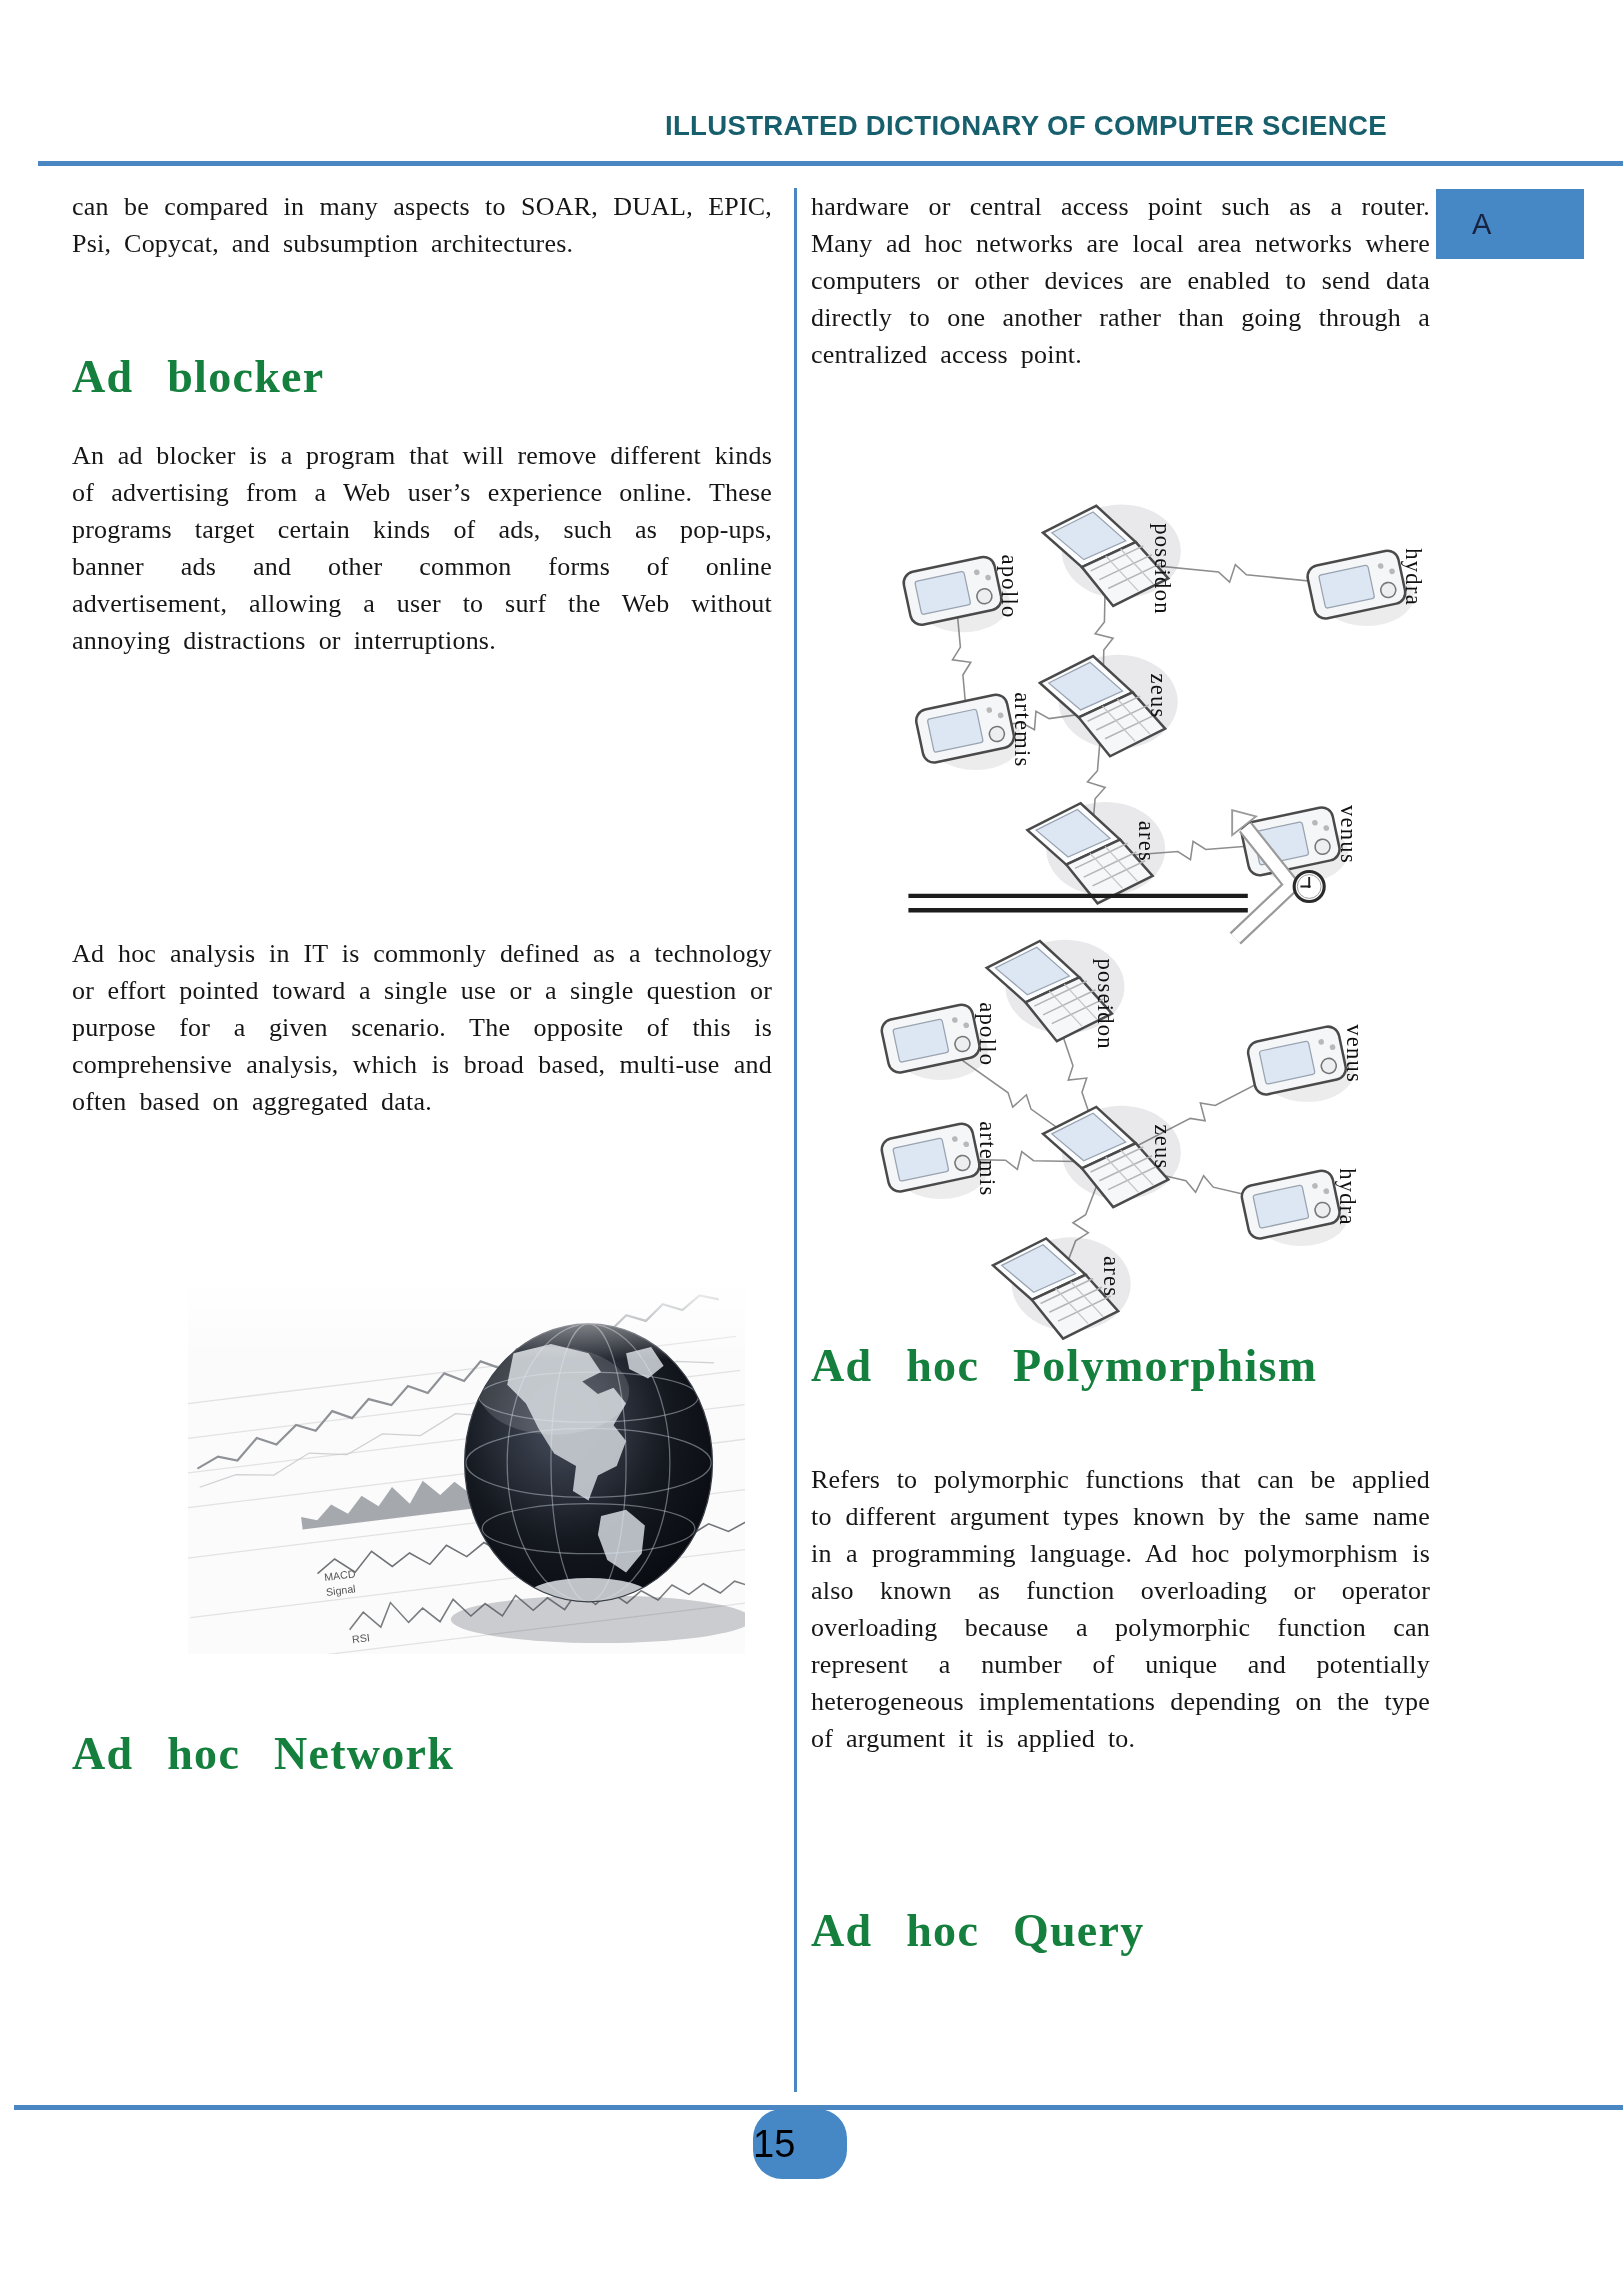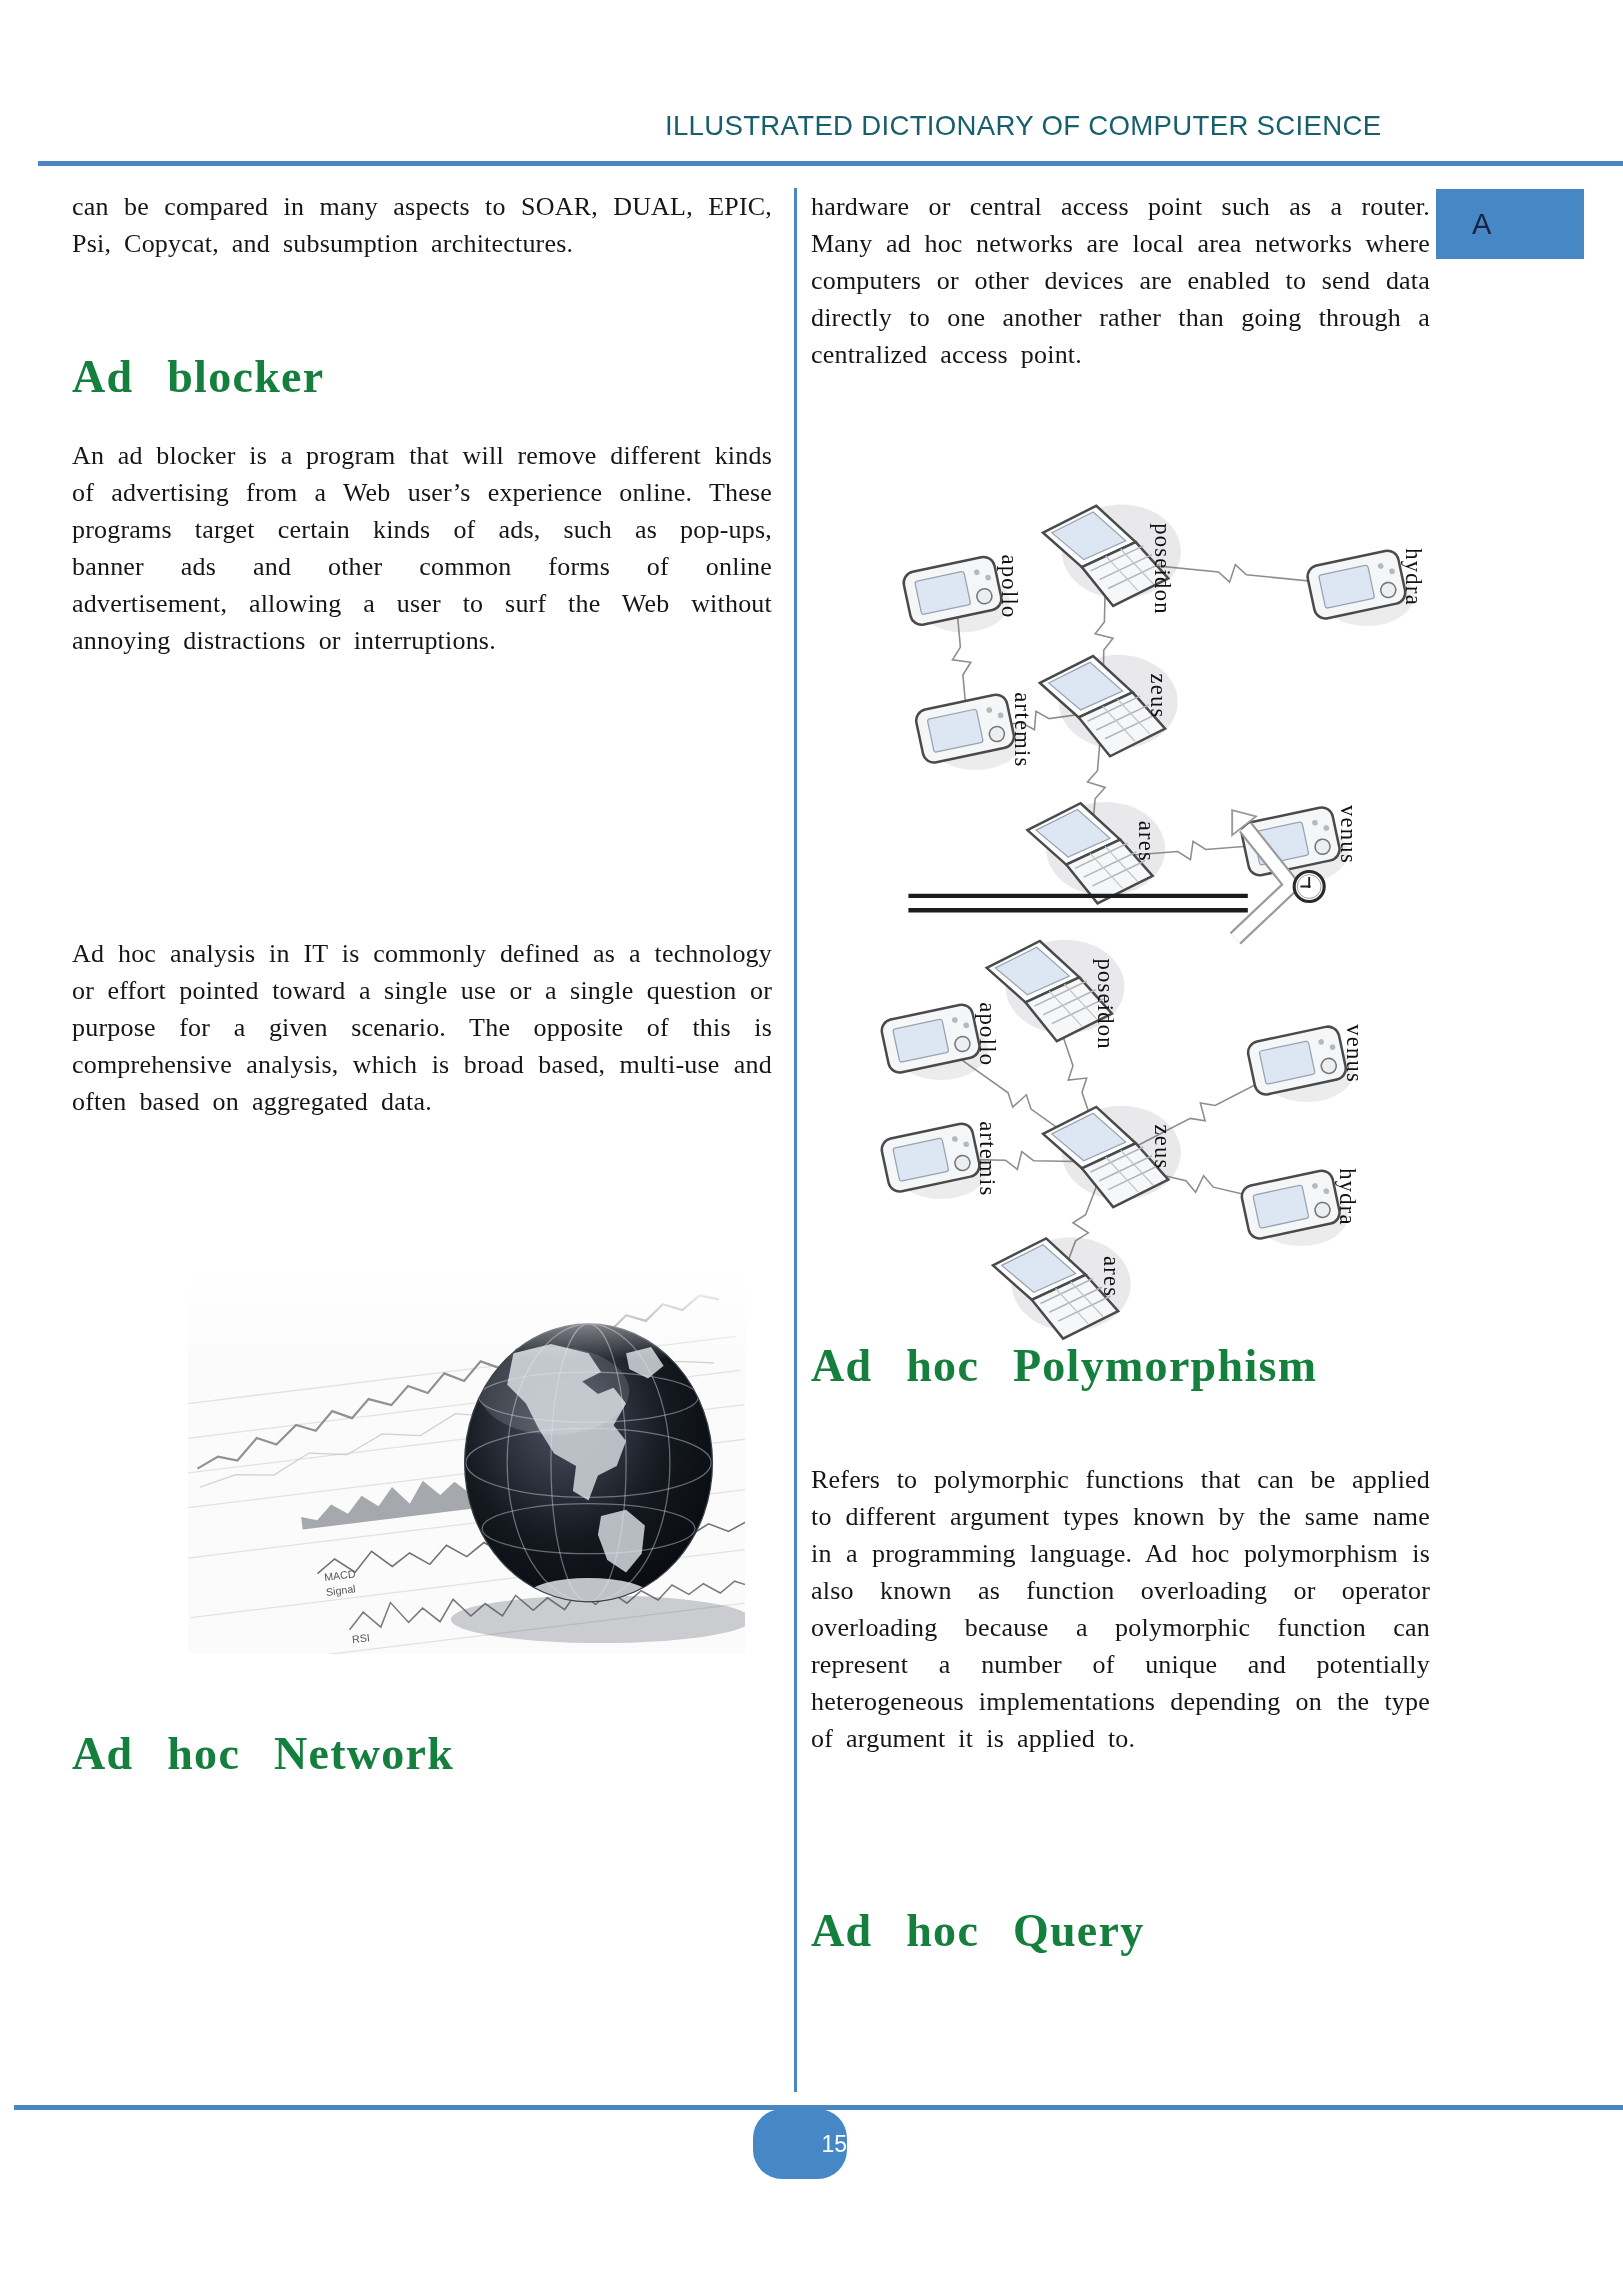--- a/index.html
+++ b/index.html
@@ -1,29 +1,29 @@
 <!DOCTYPE html>
 <html style="font-size:10px"><head>
 <meta charset="utf-8">
 <style>
   html,body{margin:0;padding:0;background:#ffffff;}
   .page{position:relative;width:1623px;height:2295px;background:#ffffff;overflow:hidden;
         font-family:"Liberation Serif",serif;color:#161616;}
   .book-title{position:absolute;left:665px;top:110px;white-space:nowrap;
-        font-family:"Liberation Sans",sans-serif;font-weight:normal;font-size:27.6px;
+        font-family:"Liberation Sans",sans-serif;font-weight:bold;font-size:27.6px;
         letter-spacing:0.3px;color:#175f6d;}
   .header-rule{position:absolute;left:38px;top:161px;width:1586px;height:5px;background:#4a87c2;}
   .footer-rule{position:absolute;left:13.8px;top:2105px;width:1610px;height:5px;background:#4a87c2;}
   .letter-tab{position:absolute;left:1436px;top:189px;width:148px;height:70px;background:#4687c6;
         display:flex;align-items:center;}
   .letter-tab span{padding-left:36px;font-family:"Liberation Sans",sans-serif;font-size:29px;color:#17233f;}
   .col-divider{position:absolute;left:794px;top:188px;width:2.5px;height:1904px;background:#4a87c2;}
   .page-number{position:absolute;left:753px;top:2109px;width:94px;height:70px;background:#4687c6;
-        border-radius:29px;display:flex;align-items:center;justify-content:flex-end;
-        font-family:"Liberation Sans",sans-serif;font-size:23px;color:#ffffff;}
+        border-radius:29px;display:flex;align-items:center;justify-content:flex-start;
+        font-family:"Liberation Sans",sans-serif;font-size:38px;color:#000000;}
   .p{position:absolute;left:72px;width:700px;font-size:26px;line-height:37px;
         text-align:justify;letter-spacing:0.2px;word-spacing:6.3px;}
   .p.right{left:811px;width:619px;}
   h2{position:absolute;left:72px;margin:0;font-family:"Liberation Serif",serif;font-weight:bold;
         font-size:46px;line-height:1;letter-spacing:1.3px;word-spacing:21px;color:#15803d;}
   h2.right{left:811px;}
   .photo{position:absolute;left:188px;top:1278px;width:557px;height:376px;overflow:hidden;}
   .diagram{position:absolute;left:827px;top:426px;width:645px;height:921px;}
   .dev-label{font-family:"Liberation Serif",serif;font-size:36px;fill:#111;letter-spacing:2px;}
   .photo-small-label{font-family:"Liberation Sans",sans-serif;font-size:17px;fill:#555;}

